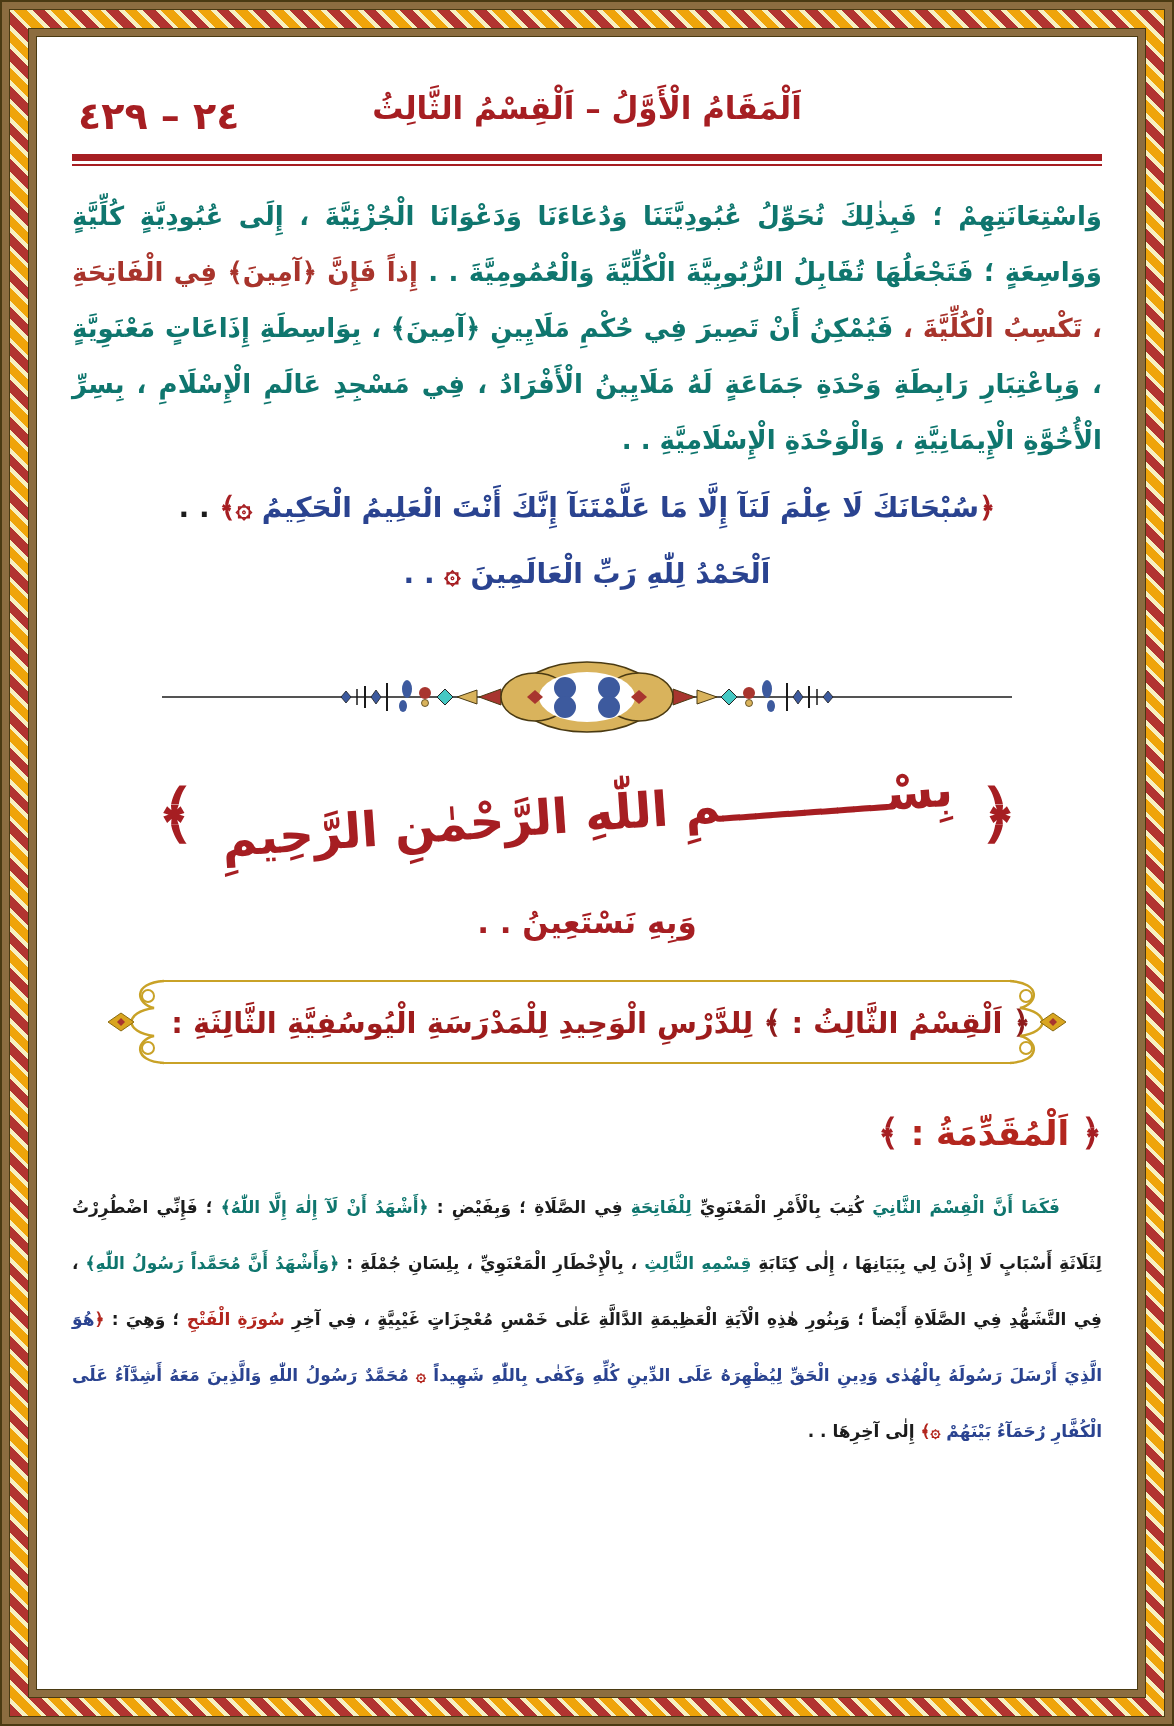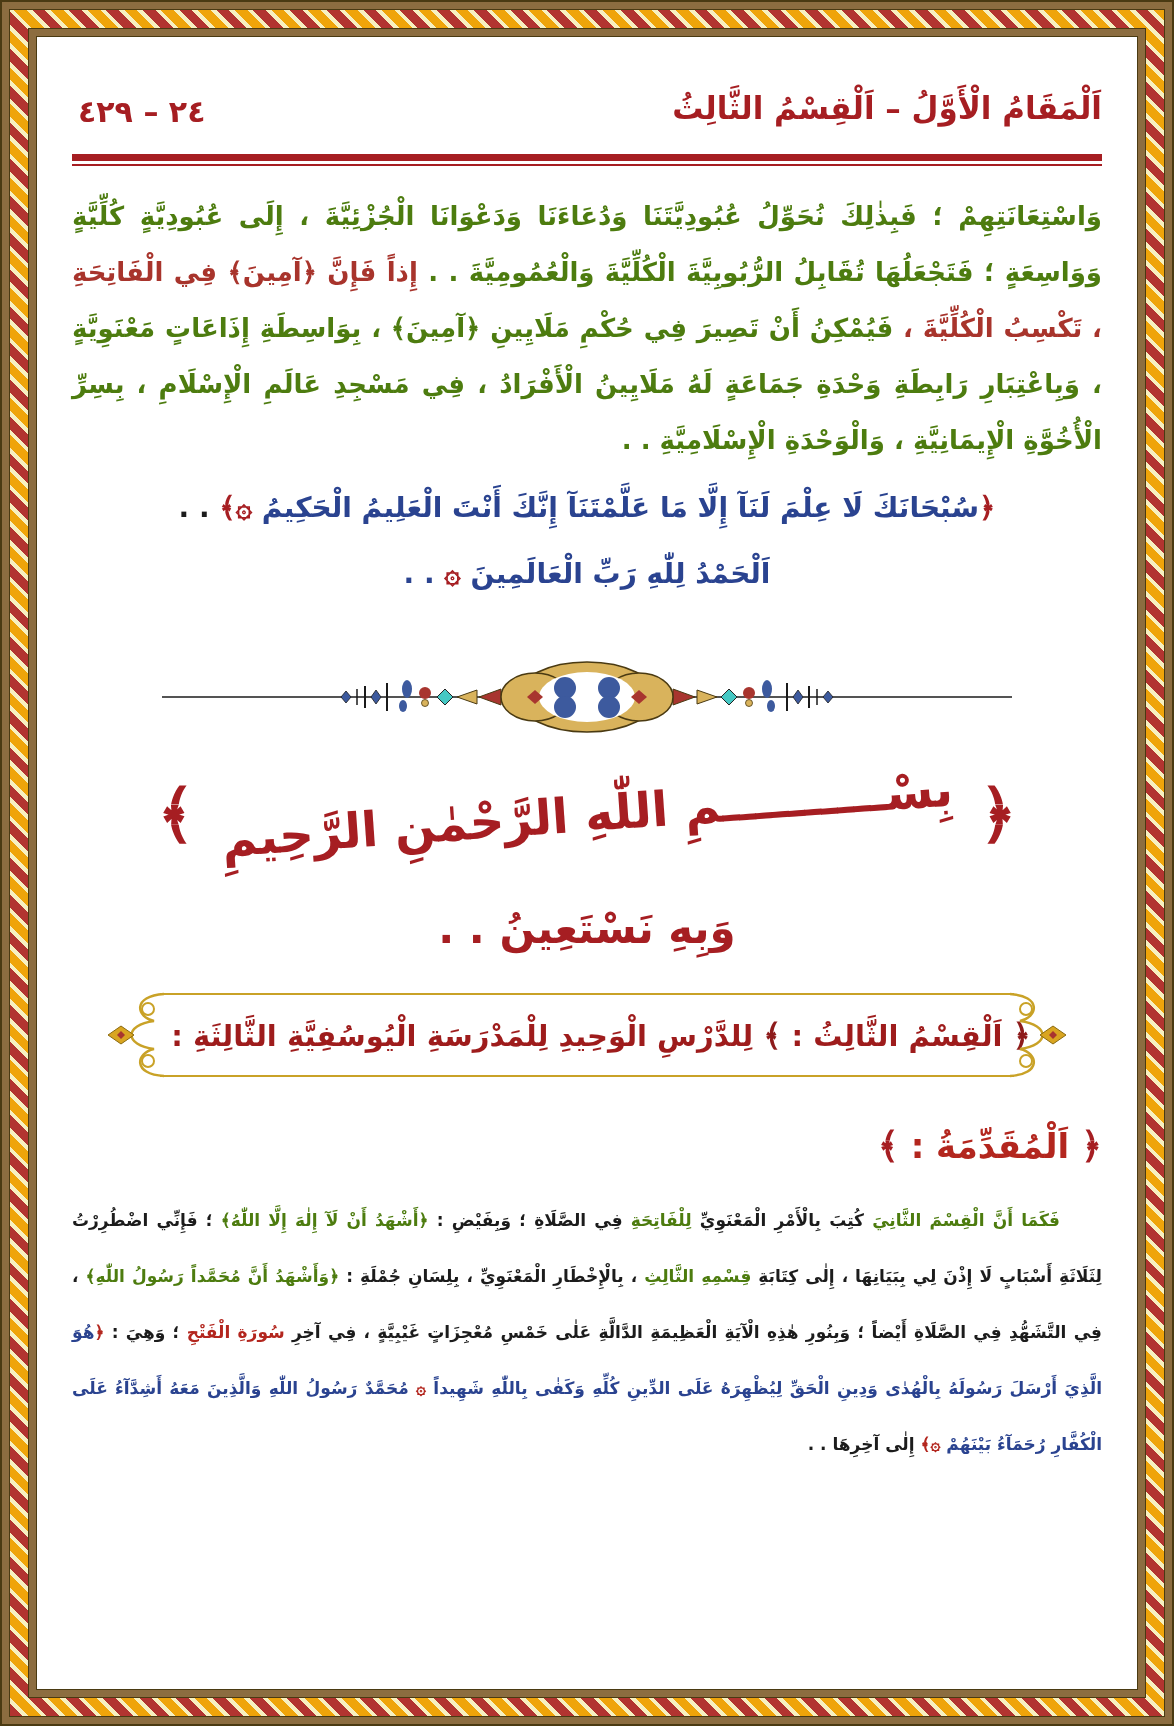--- a/index.html
+++ b/index.html
@@ -23,29 +23,29 @@
   .f-dark4{inset:36px;border:1px solid #4A3A12;}
 
   
   .content{
     position:absolute;inset:38px;
     padding:10px 34px 0 34px;
     direction:rtl;
     font-weight:700;
     color:#1C1C1C;
   }
-  .t-maroon{color:#4d7c0f;}
+  .t-maroon{color:#0f766e;}
   .t-red{color:#B3261E;}
   .t-blue{color:#2A4390;}
   .t-black{color:#1C1C1C;}
   .t-hred{color:#A8342C;}
 
   .header{position:relative;height:52px;margin-top:42px;}
-  .page-num{position:absolute;left:6px;top:4px;font-size:30px;color:#A61E22;letter-spacing:2px;}
-  .page-title{position:absolute;left:0;right:0;top:0;font-size:31px;color:#A61E22;}
+  .page-num{position:absolute;left:6px;top:4px;font-size:38px;color:#A61E22;letter-spacing:2px;}
+  .page-title{position:absolute;left:0;right:0;top:0;text-align:center;font-size:31px;color:#A61E22;}
   .rule-thick{margin-top:12px;height:7px;background:#A61E22;}
   .rule-thin{margin-top:3px;height:2px;background:#A61E22;}
 
   p.body-par{
     margin:22px 0 0 0;
     font-size:26px;line-height:56px;
     text-align:justify;
   }
   p.intro-par{
     margin:26px 0 0 0;
@@ -57,21 +57,21 @@
   .rosette{color:#A61E22;}
   .bracket{color:#A61E22;}
 
   .divider-wrap{margin-top:58px;text-align:center;}
   .basmala{
     margin-top:14px;height:120px;
     display:flex;align-items:center;justify-content:center;gap:26px;
   }
   .basmala-orn{font-size:64px;color:#A61E22;line-height:1;}
   .basmala-text{font-size:48px;color:#A61E22;transform:rotate(-4deg);white-space:nowrap;}
-  .tasliya{margin-top:30px;text-align:center;font-size:42px;color:#A61E22;}
+  .tasliya{margin-top:30px;text-align:center;font-size:31px;color:#A61E22;}
 
   .banner{
     position:relative;
     margin:34px auto 0 auto;
     width:934px;height:96px;
     display:flex;align-items:center;justify-content:center;
   }
   .banner-line-top,.banner-line-bottom{
     position:absolute;left:40px;right:40px;height:2px;background:#C9A227;
   }

